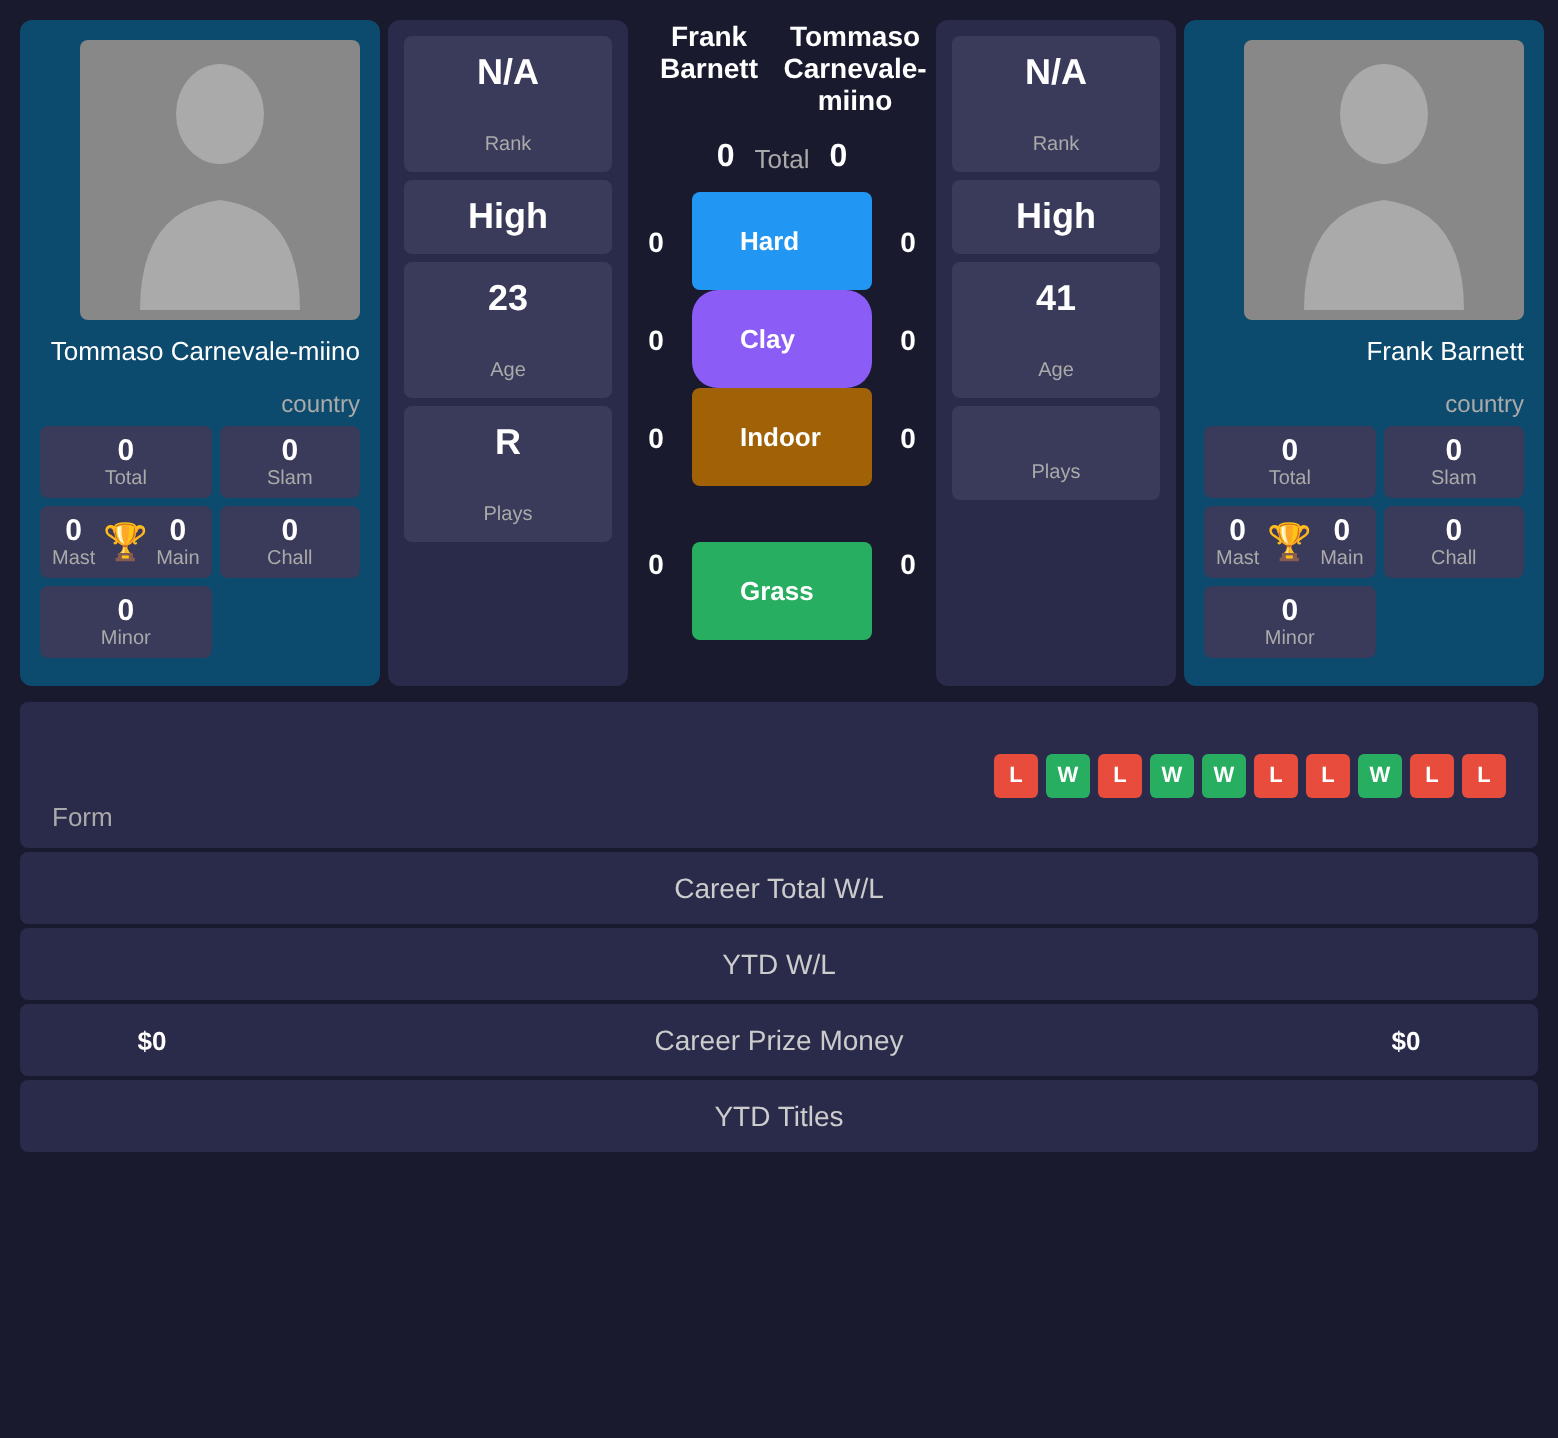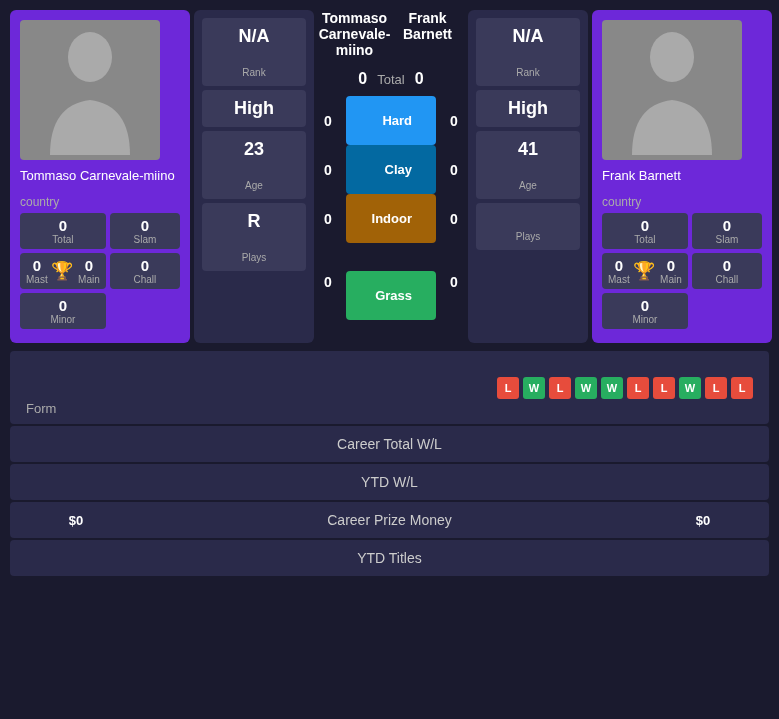--- a/index.html
+++ b/index.html
@@ -19,26 +19,26 @@
     
     .comparison-section {
       display: flex;
       align-items: stretch;
       gap: 4px;
       margin-bottom: 8px;
     }
 
     
     .player-card {
-      background: #6d28d9;
+      background: #0c4a6e;
       border-radius: 6px;
       padding: 10px;
       display: flex;
       flex-direction: column;
-      align-items: flex-start;
+      align-items: flex-end;
       width: 180px;
       flex-shrink: 0;
     }
 
     .player-avatar {
       width: 140px;
       height: 140px;
       background: #888;
       border-radius: 4px;
       display: flex;
@@ -171,25 +171,25 @@
 
     .surface-btn {
       padding: 17px 24px;
       border-radius: 4px;
       font-size: 13px;
       font-weight: bold;
       color: #fff;
       border: none;
       cursor: pointer;
       min-width: 90px;
-      text-align: right;
+      text-align: left;
     }
 
     .surface-btn.hard { background: #2196f3; }
-    .surface-btn.clay { background: #0369a1; }
+    .surface-btn.clay { background: #8b5cf6; border-radius: 13px; }
     .surface-btn.indoor { background: #a16207; }
     .surface-btn.grass { background: #27ae60; margin-top: 28px; }
 
     
     .right-middle-panel {
       background: #2a2a4a;
       border-radius: 6px;
       padding: 8px;
       width: 120px;
       flex-shrink: 0;
@@ -348,22 +348,22 @@
       </div>
       <div class="mid-stat-block">
         <div class="mid-stat-value">R</div>
         <div class="mid-stat-label">Plays</div>
       </div>
     </div>
 
     <div class="center-column">
 
       <div style="display:flex; justify-content:space-between; align-items:flex-start; margin-bottom:4px;">
+        <div style="color:#fff; font-size:14px; font-weight:bold; text-align:center; flex:1;">Frank<br>Barnett</div>
         <div style="color:#fff; font-size:14px; font-weight:bold; text-align:center; flex:1;">Tommaso<br>Carnevale-miino</div>
-        <div style="color:#fff; font-size:14px; font-weight:bold; text-align:center; flex:1;">Frank<br>Barnett</div>
       </div>
 
       <div class="total-row">
         <span class="total-score">0</span>
         <span class="total-label">Total</span>
         <span class="total-score">0</span>
       </div>
 
       <div id="surface-rows">
 

